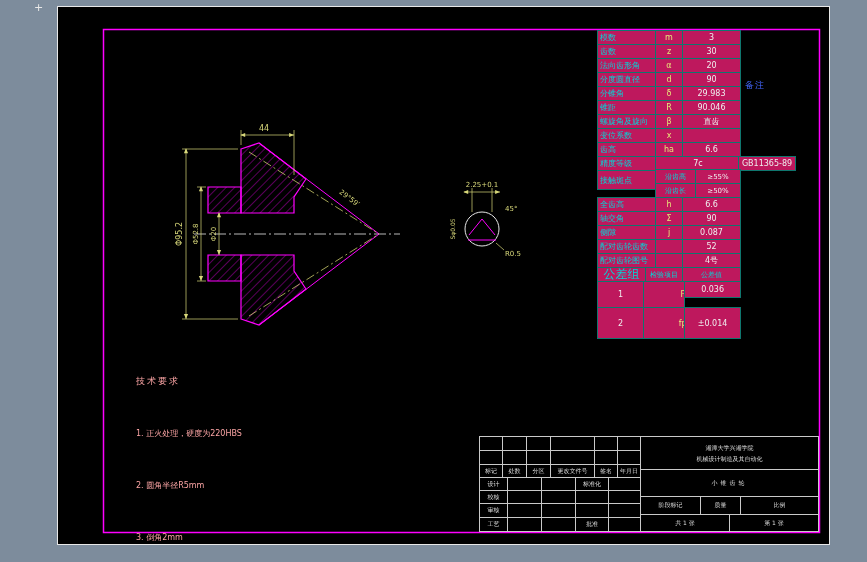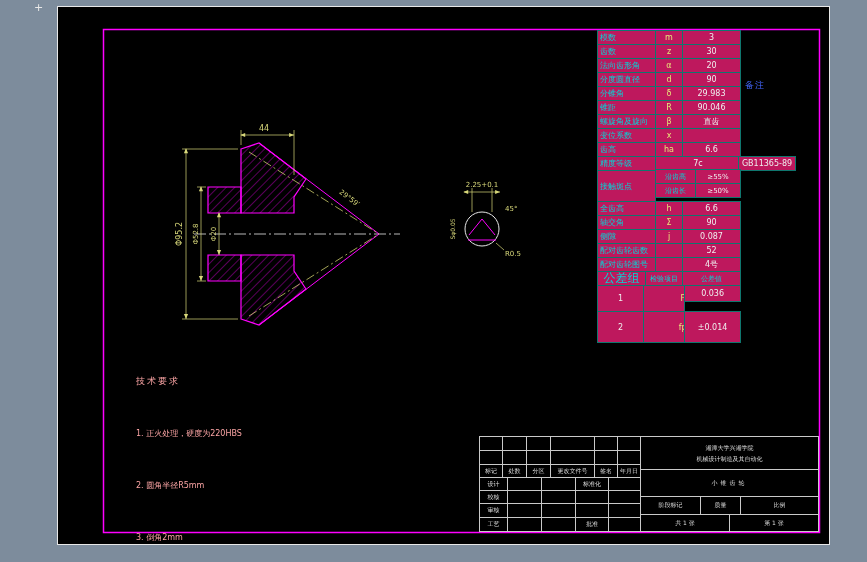--- a/index.html
+++ b/index.html
@@ -23,21 +23,21 @@
   .pt{position:absolute;left:540px;top:24px;width:143px;}
   .r{display:flex;margin-top:-1px;position:relative;}
   .c{box-sizing:border-box;height:15px;border:1px solid #0f766e;margin-left:-1px;
      display:flex;align-items:center;justify-content:center;font-size:8px;color:#efefef;
      white-space:nowrap;overflow:hidden;background:#be185d;}
   .lab{width:59px;color:#00d8d8;justify-content:flex-start;padding-left:2px;}
   .sym{width:28px;color:#e8e87a;}
   .val{width:59px;}
   .wide{width:86px;}
   .ext{position:absolute;left:141px;top:0;width:58px;height:15px;color:#efefef;}
-  .c2{height:32px;}
+  .c2{height:20px;}
   .sub{width:41px;color:#00d8d8;font-size:7px;}
   .subv{width:46px;font-size:7px;}
   .h1{width:49px;font-size:12px;color:#00d8d8;}
   .h2{width:38px;font-size:7px;color:#00d8d8;}
   .h3{width:59px;font-size:7px;color:#00d8d8;}
   .g1{width:49px;height:27px;}
   .g2{width:38px;height:27px;color:#e8e87a;padding-left:40px;}
   .g3{width:59px;height:17px;}
   .t2{height:32px;}
 

